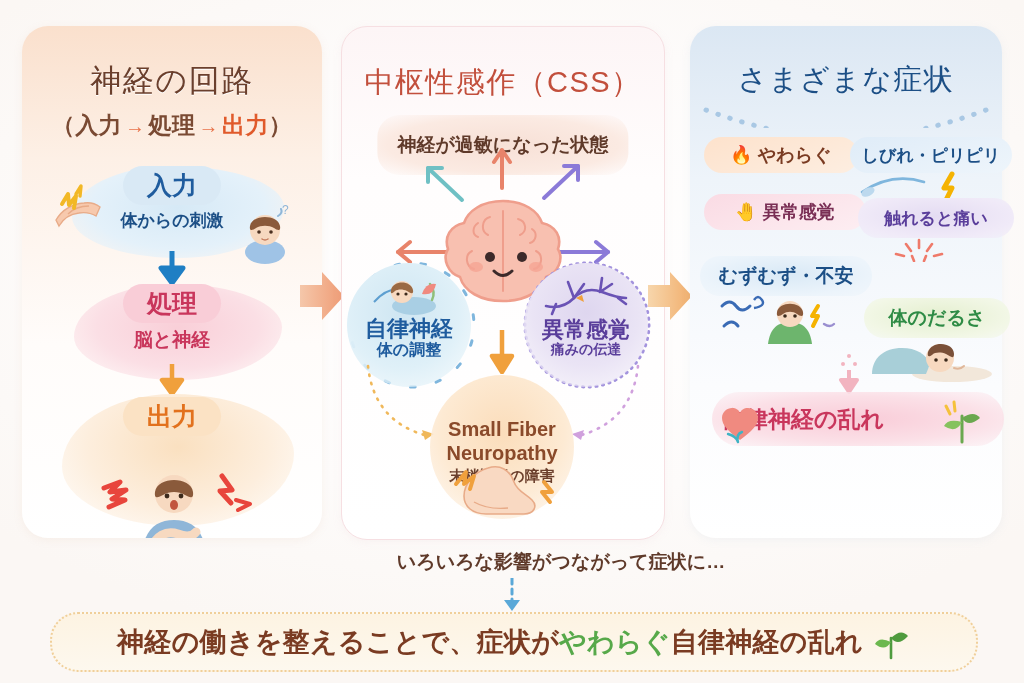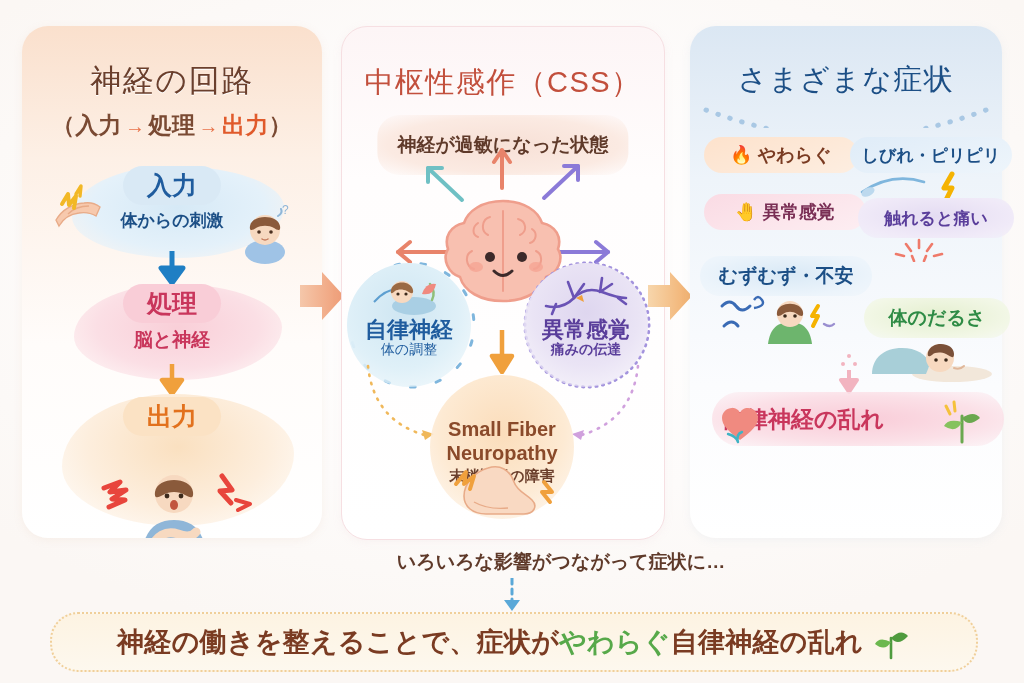--- a/index.html
+++ b/index.html
@@ -89,21 +89,21 @@
         align-items:center;justify-content:center;}
   #circ-auto{left:347px;top:263px;width:124px;height:124px;
     background:radial-gradient(circle at 45% 40%,#cfe6f2 0%,#dff0f8 55%,rgba(230,245,250,.25) 100%);}
   #circ-nerve{left:524px;top:263px;width:124px;height:124px;
     background:radial-gradient(circle at 50% 40%,#ded6ef 0%,#eae4f5 55%,rgba(238,234,248,.25) 100%);}
   #circ-sfn{left:430px;top:375px;width:144px;height:144px;
     background:radial-gradient(circle at 50% 40%,#fbddbb 0%,#fdead3 55%,rgba(253,238,224,.25) 100%);}
 
   .clabel{font-weight:700;line-height:1.12;text-align:center;white-space:nowrap;}
   #lbl-auto{font-size:22px;color:#1f5c9e;margin-top:26px;}
-  #sub-auto{font-size:14px;color:#1f5c9e;font-weight:400;}
+  #sub-auto{font-size:16px;color:#1f5c9e;font-weight:700;}
   #lbl-nerve{font-size:22px;color:#5a3e9b;margin-top:26px;}
   #sub-nerve{font-size:14px;color:#5a3e9b;font-weight:700;}
   #lbl-sfn{font-size:20px;color:#8a4a2a;line-height:1.2;margin-top:8px;}
   #sub-sfn{font-size:15px;color:#6b3f2c;font-weight:700;margin-top:3px;}
 
   #note-mid{
     position:absolute;left:341px;top:549px;width:440px;text-align:center;
     font-size:19px;font-weight:700;color:#5f3a2a;white-space:nowrap;
   }
 

